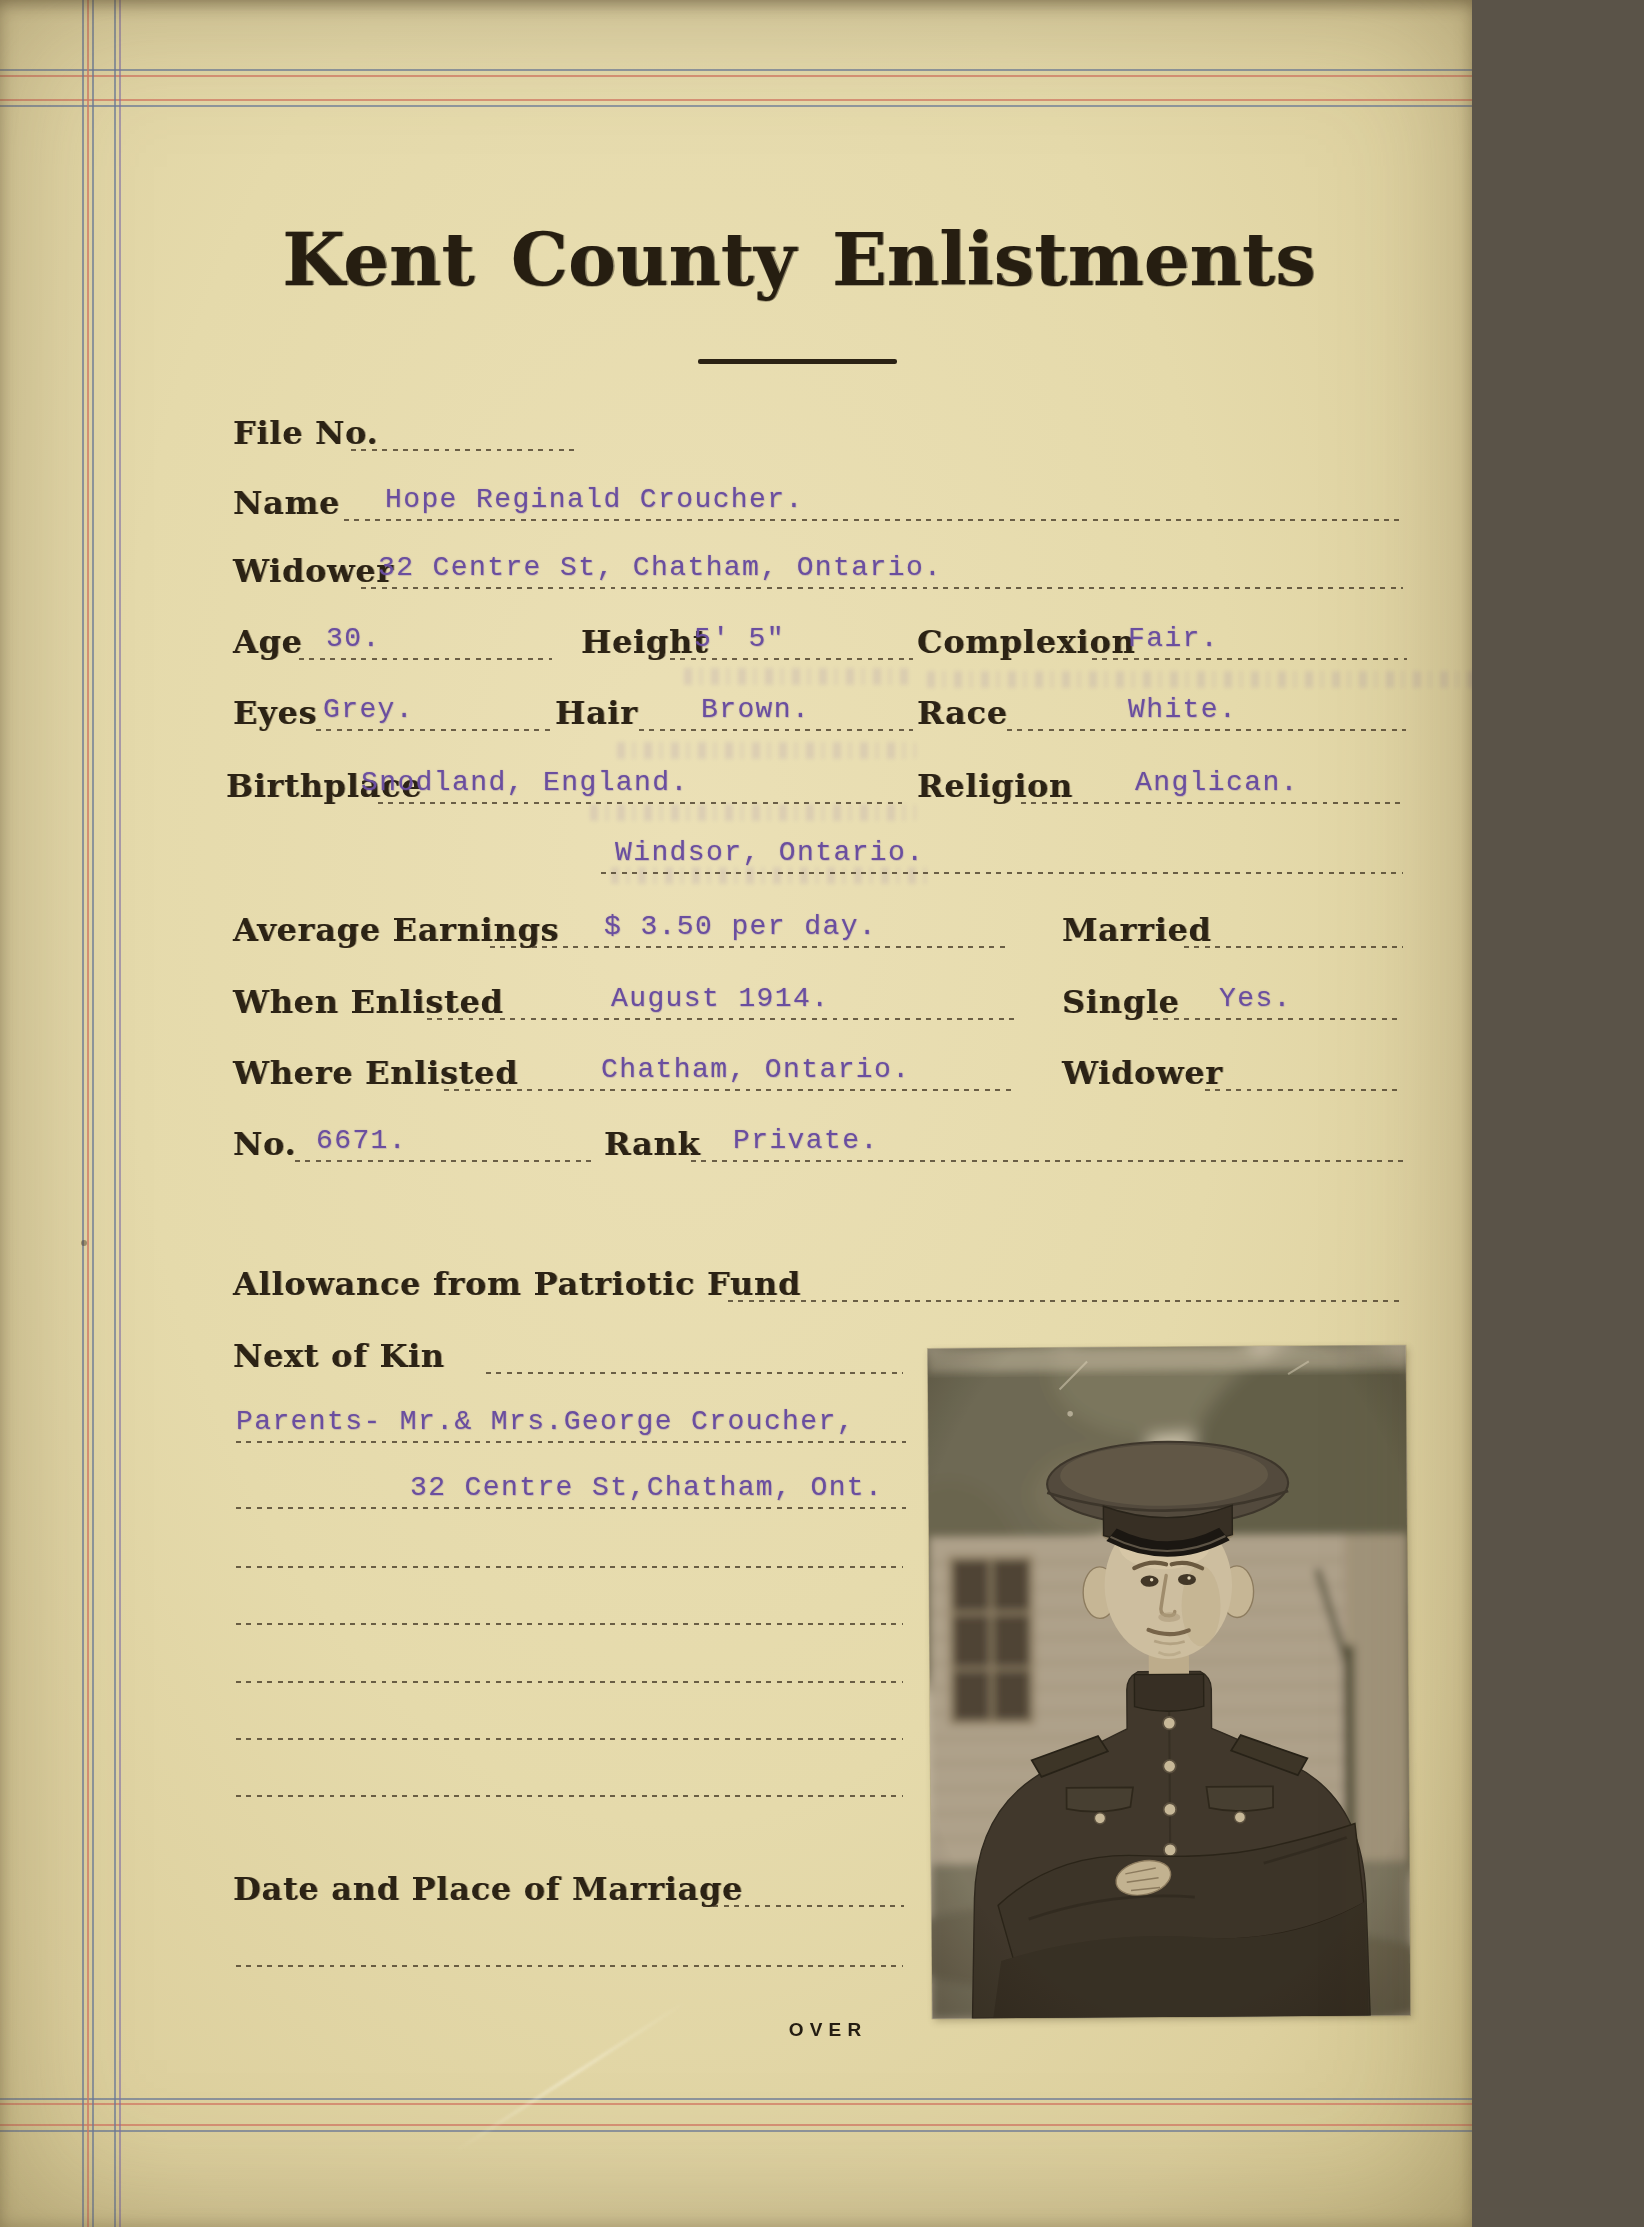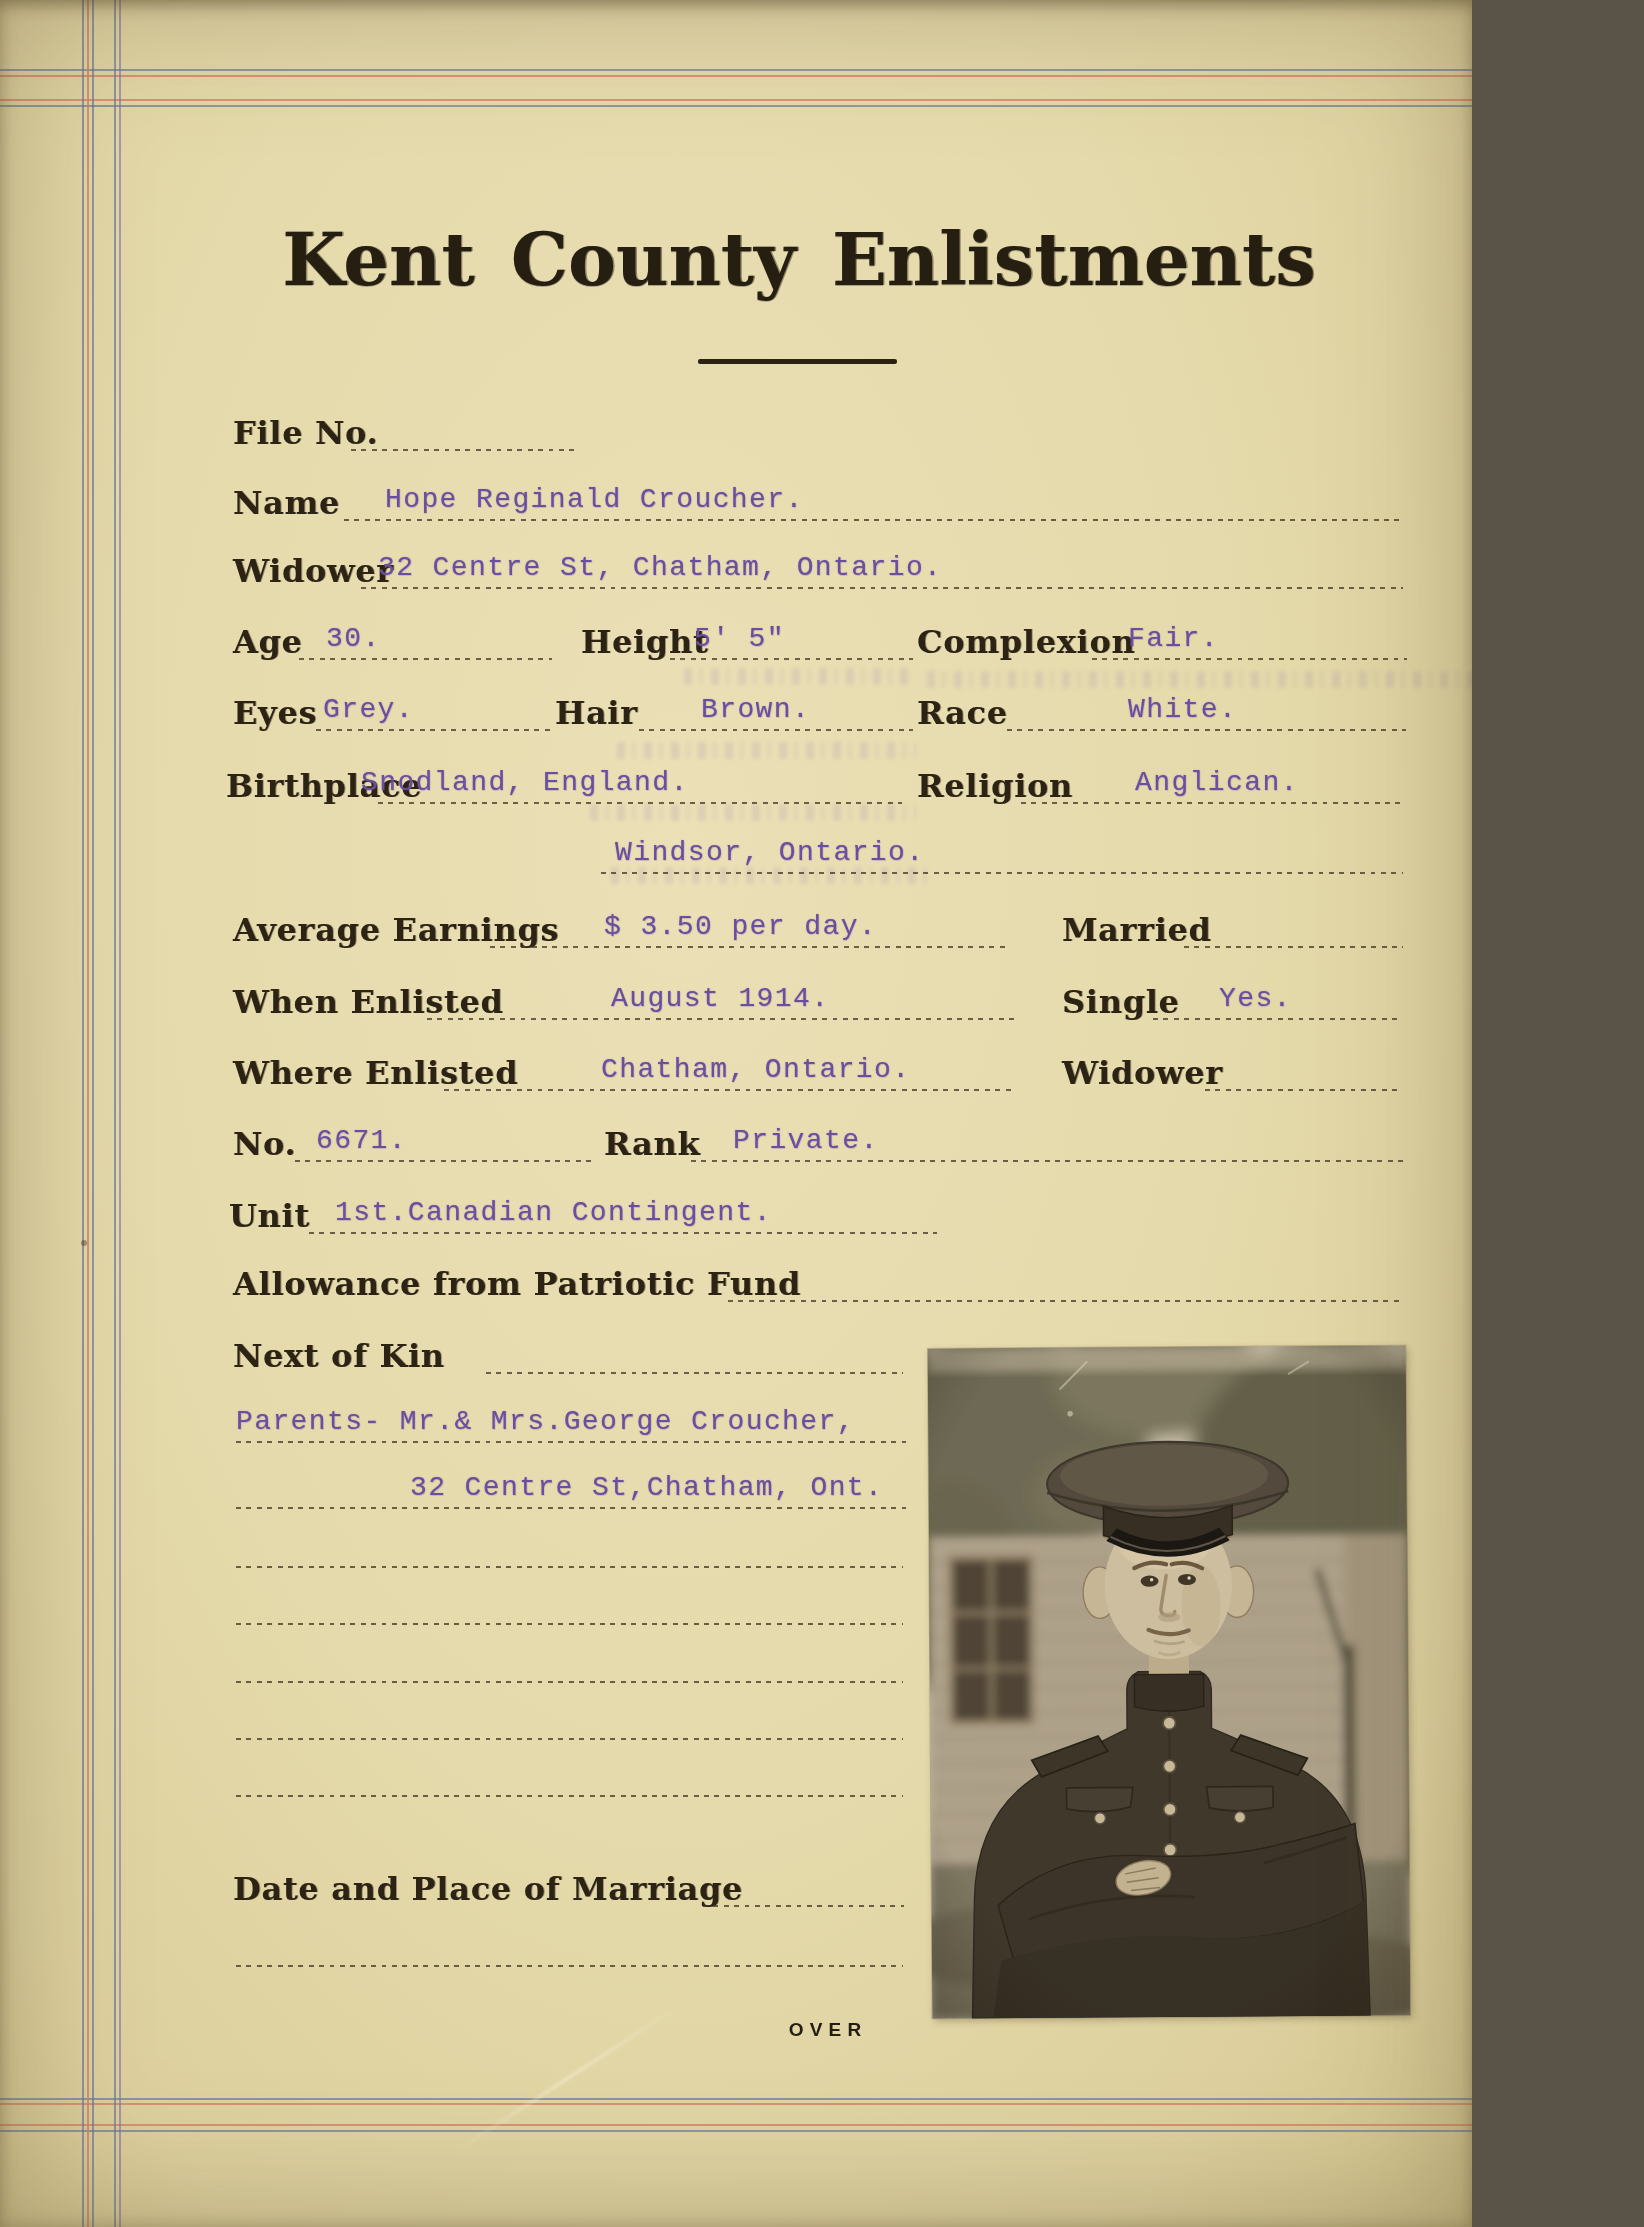--- a/index.html
+++ b/index.html
@@ -190,25 +190,20 @@
 
   <div class="row" style="top:1117px">
     <span class="lbl" style="left:233px">No.</span>
     <div class="leader" style="left:295px;width:302px"></div>
     <span class="val" style="left:316px">6671.</span>
     <span class="lbl" style="left:604px">Rank</span>
     <div class="leader" style="left:691px;width:715px"></div>
     <span class="val" style="left:733px">Private.</span>
   </div>
 
-  <div class="row" style="top:1189px">
-    <span class="lbl" style="left:229px">Unit</span>
-    <div class="leader" style="left:309px;width:628px"></div>
-    <span class="val" style="left:335px">1st.Canadian Contingent.</span>
-  </div>
 
   <div class="row" style="top:1257px">
     <span class="lbl" style="left:233px">Allowance from Patriotic Fund</span>
     <div class="leader" style="left:728px;width:675px"></div>
   </div>
 
   <div class="row" style="top:1329px">
     <span class="lbl" style="left:233px">Next of Kin</span>
     <div class="leader" style="left:486px;width:417px"></div>
   </div>

